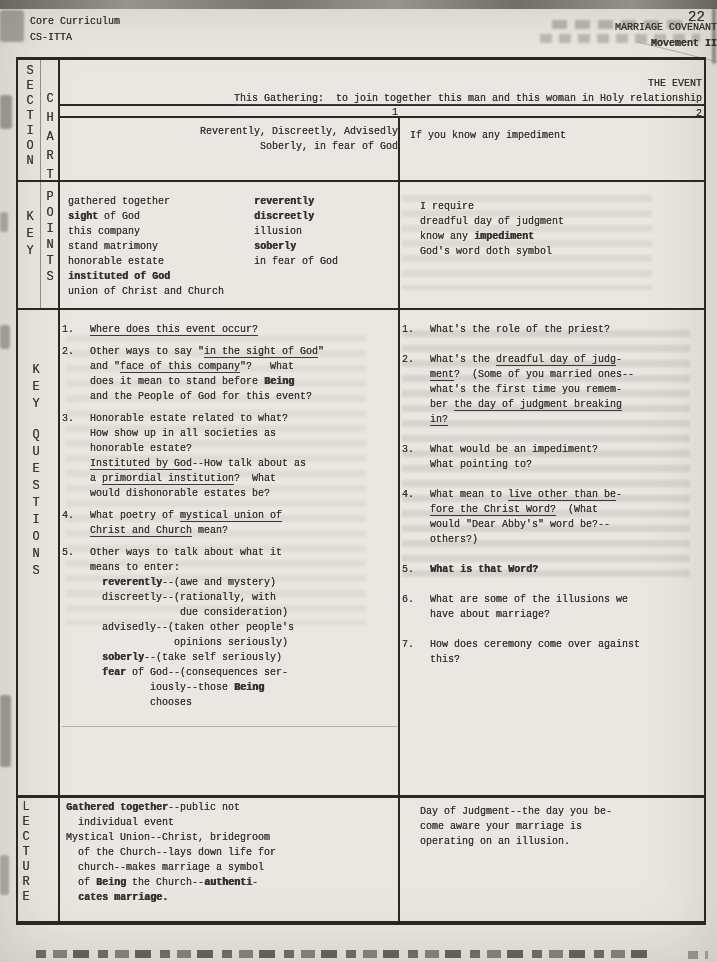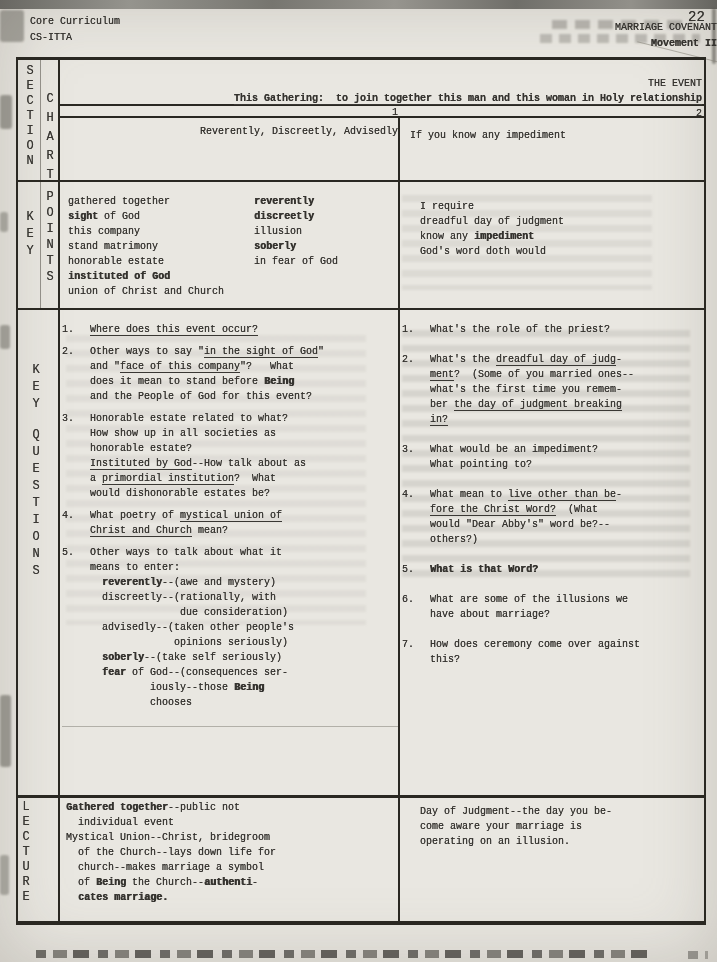--- a/index.html
+++ b/index.html
@@ -135,30 +135,30 @@
         <div class="sl">L</div>
         <div class="sl">E</div>
         <div class="sl">C</div>
         <div class="sl">T</div>
         <div class="sl">U</div>
         <div class="sl">R</div>
         <div class="sl">E</div>
       </div>
 
     <div class="abs tw center" style="left:44px;top:16px;width:640px;">THE EVENT</div>
-    <div class="abs tw center" style="left:44px;top:31px;width:640px;font-weight:700;"><u>This Gathering:  to join together this man and this woman in Holy relationship</u></div>
+    <div class="abs tw center" style="left:44px;top:31px;width:640px;font-weight:400;"><u>This Gathering:  to join together this man and this woman in Holy relationship</u></div>
     <div class="abs tw center" style="left:44px;top:45px;width:336px;">1</div>
     <div class="abs tw center" style="left:380px;top:46px;width:304px;">2</div>
 
-    <div class="abs tw center" style="left:44px;top:64px;width:336px;"><div class="ln">Reverently, Discreetly, Advisedly</div></div>
+    <div class="abs tw center" style="left:44px;top:64px;width:336px;"><div class="ln">Reverently, Discreetly, Advisedly</div><div class="ln">Soberly, in fear of God</div></div>
     <div class="abs tw" style="left:380px;top:68px;width:304px;padding-left:12px;box-sizing:border-box;"><div class="ln">If you know any impediment</div></div>
 
     <div class="abs tw" style="left:50px;top:134px;width:182px;"><div class="ln">gathered together</div><div class="ln"><b>sight</b> of God</div><div class="ln">this company</div><div class="ln">stand matrimony</div><div class="ln">honorable estate</div><div class="ln"><b>instituted of God</b></div><div class="ln">union of Christ and Church</div></div>
     <div class="abs tw" style="left:236px;top:134px;width:140px;"><div class="ln"><b>reverently</b></div><div class="ln"><b>discreetly</b></div><div class="ln">illusion</div><div class="ln"><b>soberly</b></div><div class="ln">in fear of God</div></div>
-    <div class="abs tw" style="left:402px;top:139px;width:280px;"><div class="ln">I require</div><div class="ln">dreadful day of judgment</div><div class="ln">know any <b>impediment</b></div><div class="ln">God's word doth would</div></div>
+    <div class="abs tw" style="left:402px;top:139px;width:280px;"><div class="ln">I require</div><div class="ln">dreadful day of judgment</div><div class="ln">know any <b>impediment</b></div><div class="ln">God's word doth symbol</div></div>
 
     <div class="abs tw qa-left" style="left:44px;top:262px;width:336px;overflow:hidden;"><div class="q"><span class="n">1.</span><div class="ls"><div class="ln"><u>Where does this event occur?</u></div></div></div><div class="q"><span class="n">2.</span><div class="ls"><div class="ln">Other ways to say "<u>in the sight of God</u>"</div><div class="ln">and "<u>face of this company</u>"?   What</div><div class="ln">does it mean to stand before <b>Being</b></div><div class="ln">and the People of God for this event?</div></div></div><div class="q"><span class="n">3.</span><div class="ls"><div class="ln">Honorable estate related to what?</div><div class="ln">How show up in all societies as</div><div class="ln">honorable estate?</div><div class="ln"><u>Instituted by God</u>--How talk about as</div><div class="ln">a <u>primordial institution</u>?  What</div><div class="ln">would dishonorable estates be?</div></div></div><div class="q"><span class="n">4.</span><div class="ls"><div class="ln">What poetry of <u>mystical union of</u></div><div class="ln"><u>Christ and Church</u> mean?</div></div></div><div class="q"><span class="n">5.</span><div class="ls"><div class="ln">Other ways to talk about what it</div><div class="ln">means to enter:</div><div class="ln">  <b>reverently</b>--(awe and mystery)</div><div class="ln">  discreetly--(rationally, with</div><div class="ln">               due consideration)</div><div class="ln">  advisedly--(taken other people's</div><div class="ln">              opinions seriously)</div><div class="ln">  <b>soberly</b>--(take self seriously)</div><div class="ln">  <b>fear</b> of God--(consequences ser-</div><div class="ln">          iously--those <b>Being</b></div><div class="ln">          chooses</div></div></div></div>
     <div class="abs tw qa-right" style="left:380px;top:262px;width:302px;overflow:hidden;padding-left:4px;box-sizing:border-box;"><div class="q"><span class="n">1.</span><div class="ls"><div class="ln">What's the role of the priest?</div></div></div><div class="q"><span class="n">2.</span><div class="ls"><div class="ln">What's the <u>dreadful day of judg</u>-</div><div class="ln"><u>ment</u>?  (Some of you married ones--</div><div class="ln">what's the first time you remem-</div><div class="ln">ber <u>the day of judgment breaking</u></div><div class="ln"><u>in?</u></div></div></div><div class="q"><span class="n">3.</span><div class="ls"><div class="ln">What would be an impediment?</div><div class="ln">What pointing to?</div></div></div><div class="q"><span class="n">4.</span><div class="ls"><div class="ln">What mean to <u>live other than be</u>-</div><div class="ln"><u>fore the Christ Word?</u>  (What</div><div class="ln">would "Dear Abby's" word be?--</div><div class="ln">others?)</div></div></div><div class="q"><span class="n">5.</span><div class="ls"><div class="ln"><b>What is that Word?</b></div></div></div><div class="q"><span class="n">6.</span><div class="ls"><div class="ln">What are some of the illusions we</div><div class="ln">have about marriage?</div></div></div><div class="q"><span class="n">7.</span><div class="ls"><div class="ln">How does ceremony come over against</div><div class="ln">this?</div></div></div></div>
 
     <div class="abs tw" style="left:48px;top:740px;width:330px;"><div class="ln"><b>Gathered together</b>--public not</div><div class="ln">  individual event</div><div class="ln">Mystical Union--Christ, bridegroom</div><div class="ln">  of the Church--lays down life for</div><div class="ln">  church--makes marriage a symbol</div><div class="ln">  of <b>Being</b> the Church--<b>authenti</b>-</div><div class="ln">  <b>cates marriage.</b></div></div>
     <div class="abs tw" style="left:402px;top:744px;width:280px;"><div class="ln">Day of Judgment--the day you be-</div><div class="ln">come aware your marriage is</div><div class="ln">operating on an illusion.</div></div>
   </div>
 
 </div>
 

